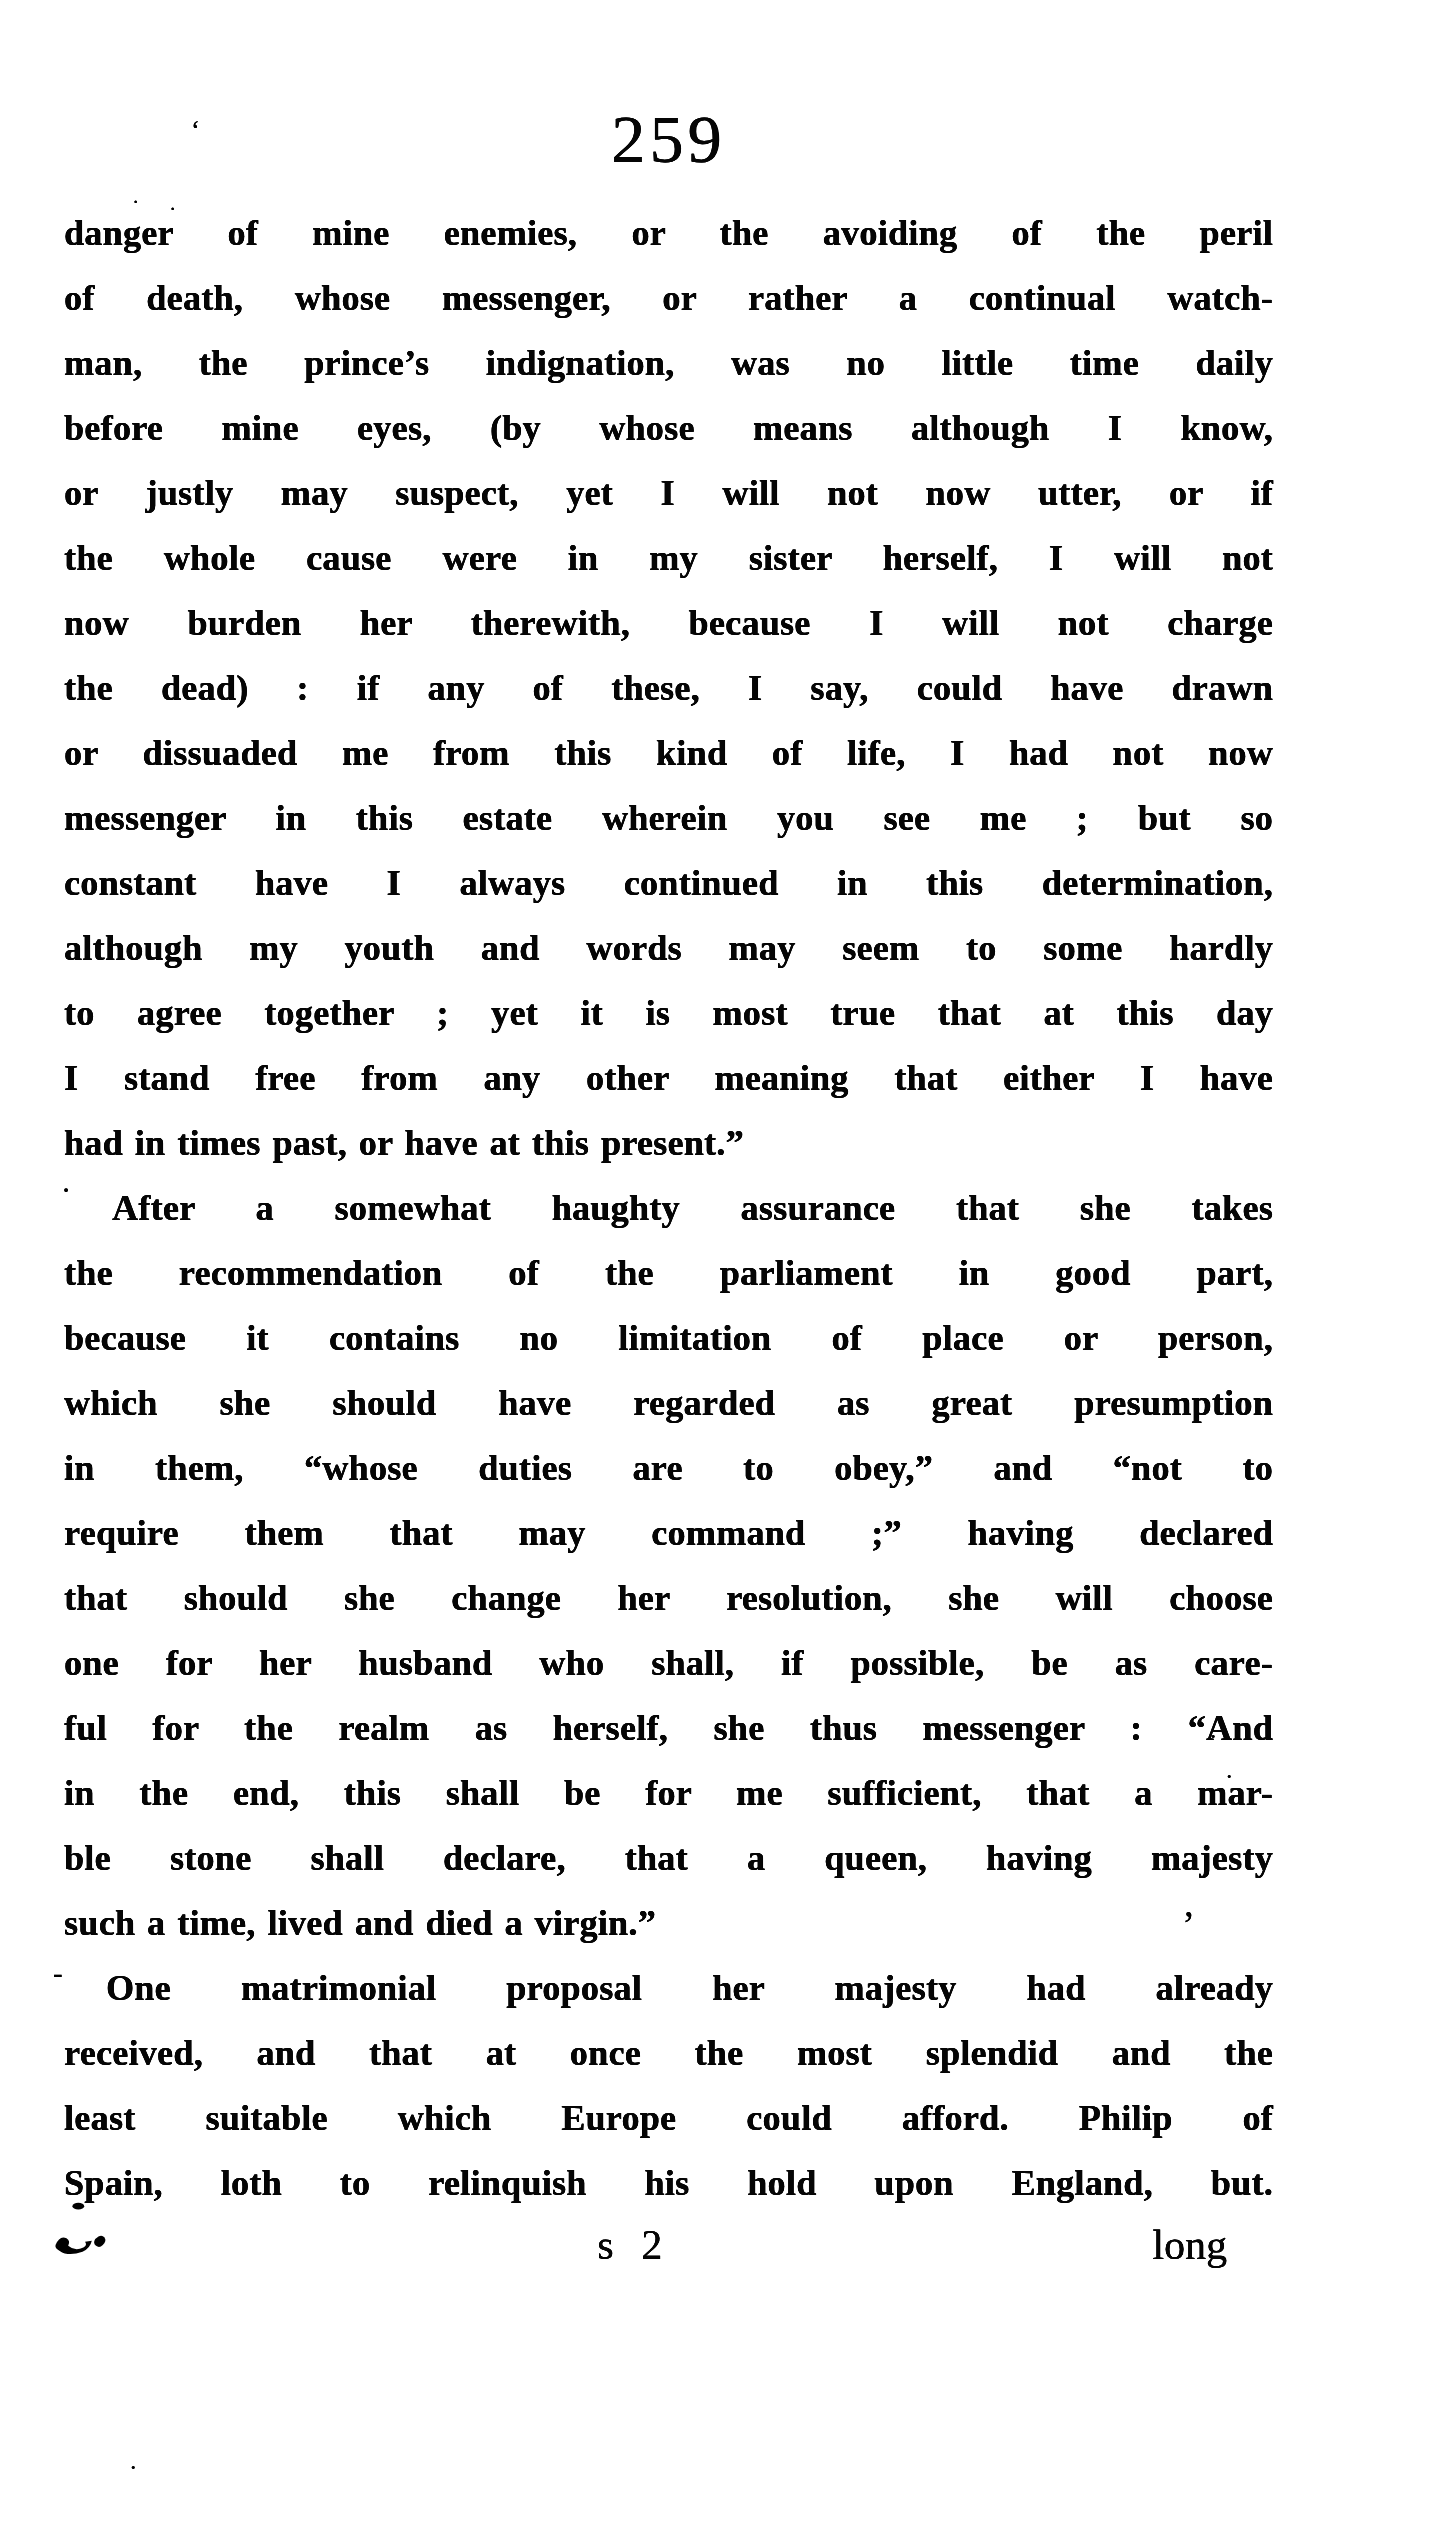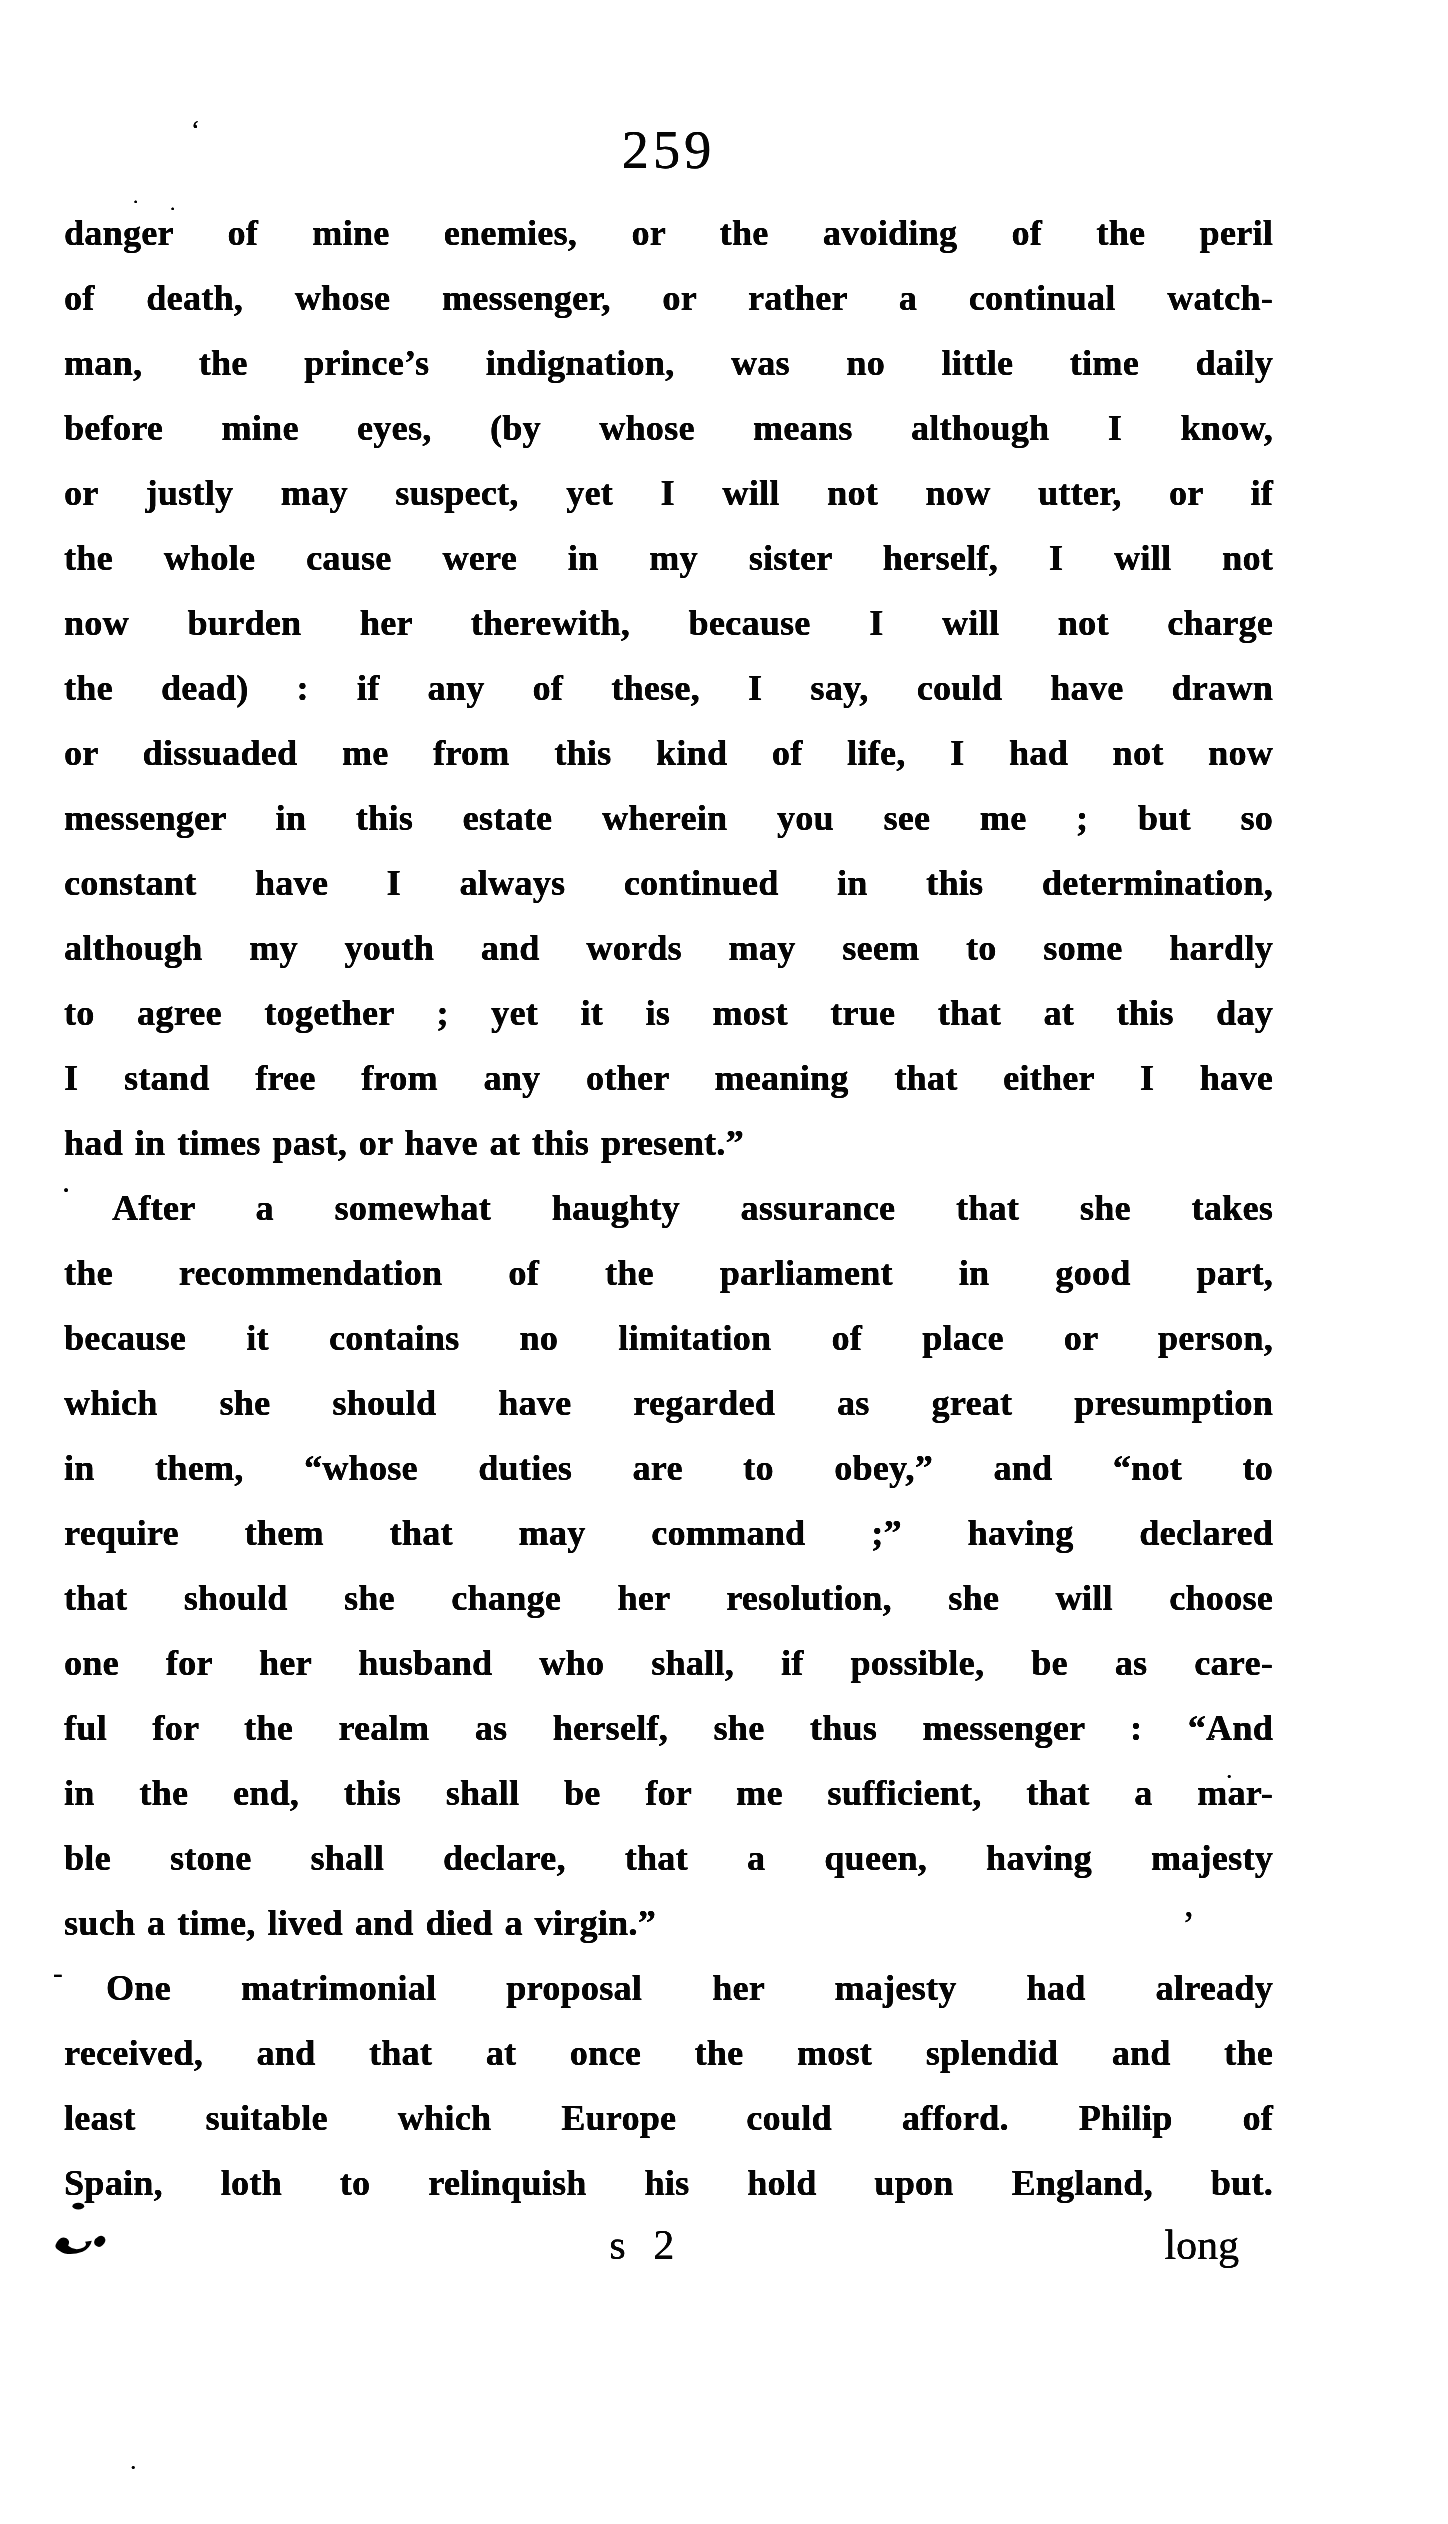--- a/index.html
+++ b/index.html
@@ -11,25 +11,25 @@
     position: relative;
     width: 1449px;
     height: 2525px;
     background: #ffffff;
     overflow: hidden;
     font-family: "Liberation Serif", serif;
     color: #050505;
   }
   .page-number {
     position: absolute;
-    top: 123px;
+    top: 105px;
     left: 64px;
     width: 1209px;
     text-align: center;
-    font-size: 54px;
+    font-size: 68px;
     line-height: 1;
     letter-spacing: 4.2px;
     text-shadow: 0 0 0.5px #000, 0.3px 0 0 #000;
   }
   .text-block {
     position: absolute;
     top: 201px;
     left: 64px;
     width: 1209px;
   }
@@ -46,21 +46,21 @@
   .line.j {
     white-space: normal;
     text-align: justify;
     text-align-last: justify;
   }
   .line.ind2 { text-indent: 48px; }
   .line.ind3 { text-indent: 42px; }
   .sig-line {
     position: absolute;
     top: 2213px;
-    left: 72px;
+    left: 60px;
     width: 1209px;
     height: 76px;
     font-size: 42px;
     line-height: 65px;
     text-shadow: 0 0 0.5px #000, 0.3px 0 0 #000;
     text-align: right;
   }
   .signature {
     position: absolute;
     left: 50%;

